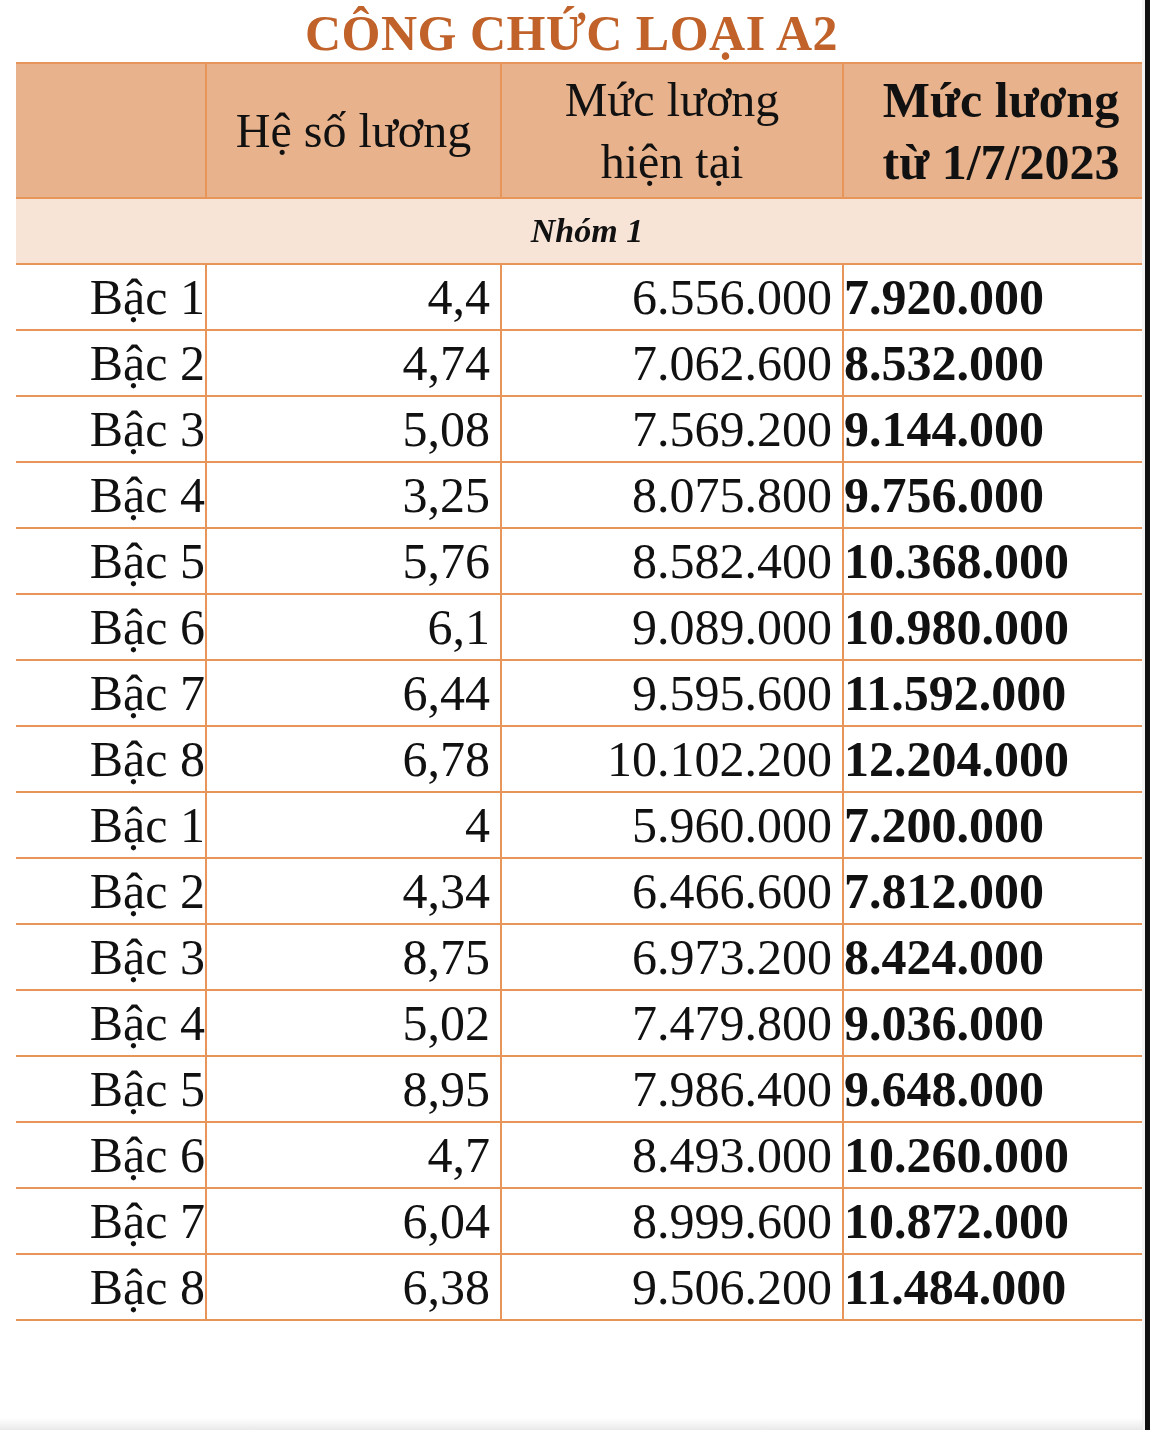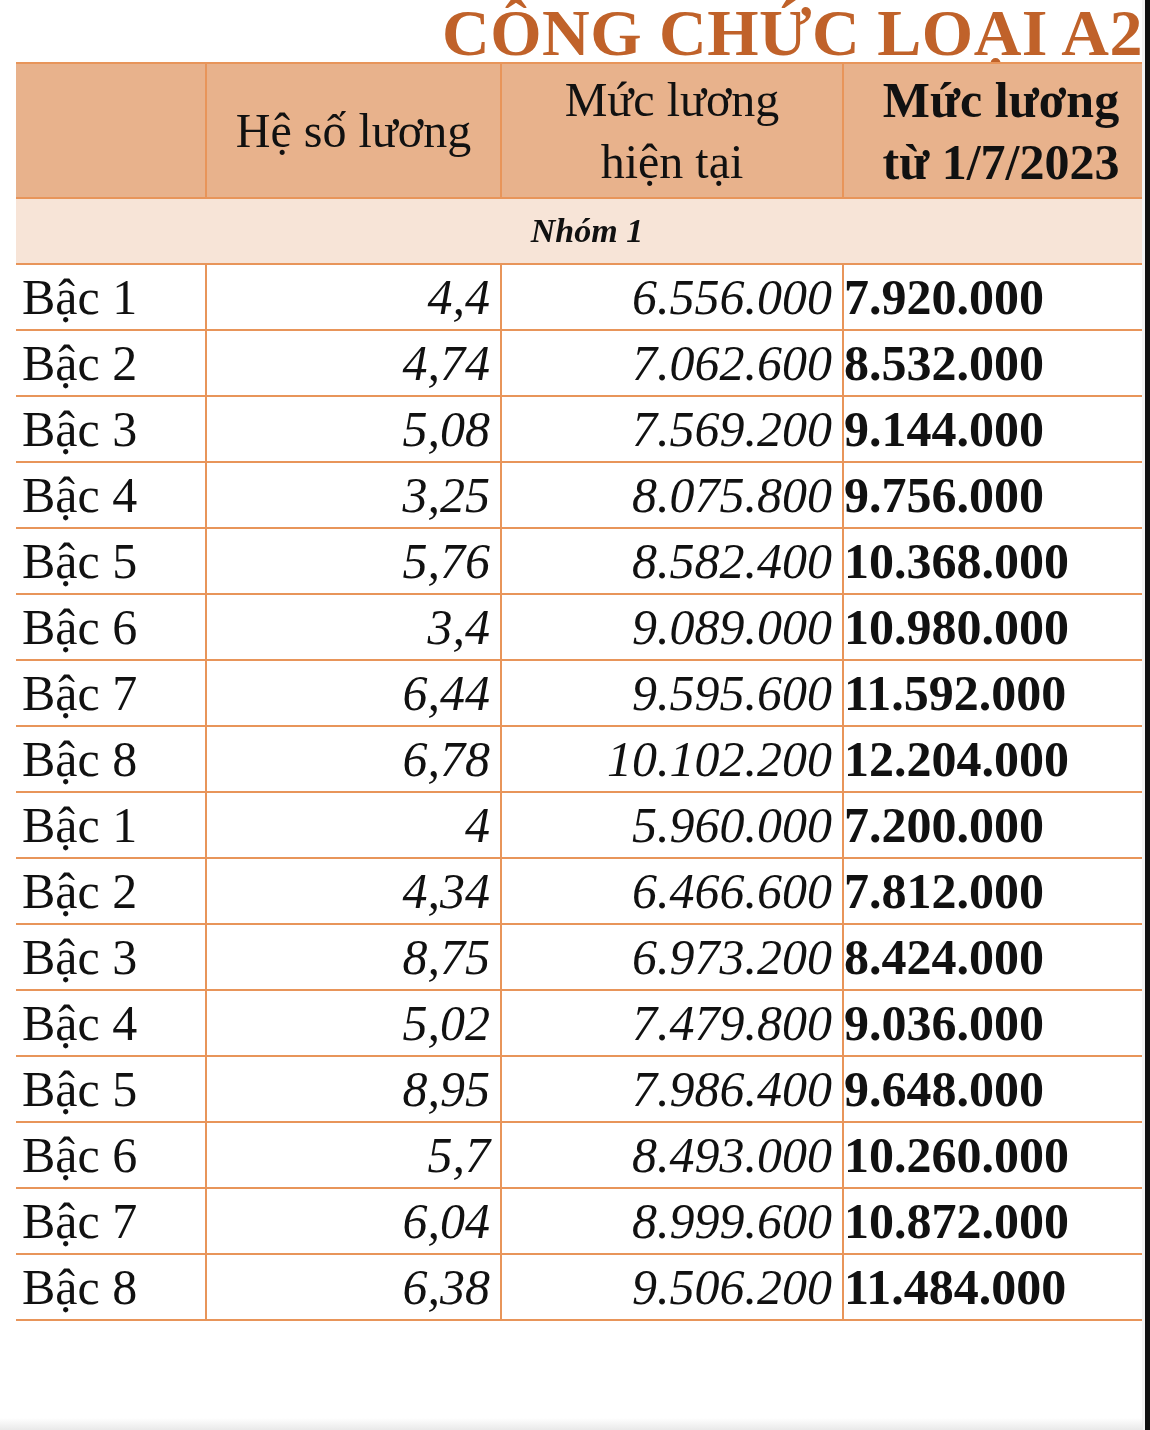--- a/index.html
+++ b/index.html
@@ -1,29 +1,29 @@
 <!DOCTYPE html>
 <html><head>
 <meta charset="utf-8">
 <style>
   html, body { margin: 0; padding: 0; background: #ffffff; }
   body { width: 1150px; height: 1430px; overflow: hidden; position: relative; font-family: "Liberation Serif", "DejaVu Serif", serif; }
   .page { position: absolute; left: 0; top: 0; width: 1143px; height: 1430px; background: #fff; }
   .right-bar { position: absolute; left: 1145px; top: 0; width: 5px; height: 1430px; background: #111; }
   .right-gap { position: absolute; left: 1142px; top: 0; width: 3px; height: 1430px; background: #f4f4f4; }
-  .title { position: absolute; left: 0; top: 0; width: 1143px; height: 63px; text-align: right; color: #C0622A; font-weight: bold; font-size: 66px; line-height: 66px; letter-spacing: 0.5px; }
+  .title { position: absolute; left: 0; top: 0; width: 1143px; height: 63px; text-align: center; color: #C0622A; font-weight: bold; font-size: 50px; line-height: 66px; letter-spacing: 0.5px; }
   table { position: absolute; left: 16px; top: 62px; border-collapse: collapse; table-layout: fixed; width: 1143px; }
   col.c0 { width: 190px; } col.c1 { width: 295px; } col.c2 { width: 342px; } col.c3 { width: 316px; }
   td, th { border: 2px solid #E8955A; padding: 0; overflow: hidden; white-space: nowrap; }
   thead th { background: #E8B28C; height: 133px; font-weight: normal; font-size: 48px; line-height: 62px; color: #111; text-align: center; vertical-align: middle; }
   thead th.bold { font-weight: bold; font-size: 50px; }
   tr.group td { background: #F7E4D7; height: 64px; text-align: center; font-style: italic; font-weight: bold; font-size: 34px; line-height: 64px; color: #111; }
   tr.row td { height: 64px; font-size: 50px; line-height: 64px; color: #111; background: #fff; }
-  tr.row td.label { text-align: left; padding-left: 6px; }
-  tr.row td.num { text-align: right; padding-right: 10px; font-style: italic; }
+  tr.row td.label { text-align: right; padding-left: 6px; }
+  tr.row td.num { text-align: right; padding-right: 10px; }
   tr.row td.new { padding-right: 8px; font-weight: bold; }
   td:first-child, th:first-child { border-left: none; }
   .bottom-fade { position: absolute; left: 0; top: 1418px; width: 1143px; height: 12px; background: linear-gradient(#ffffff00, #e9e9e9); }
 </style>
 </head>
 <body>
 
 <div class="page">
   <div class="title">CÔNG CHỨC LOẠI A2</div>
 
@@ -77,21 +77,21 @@
           <td class="new">9.756.000</td>
         </tr>
         <tr class="row">
           <td class="label">Bậc 5</td>
           <td class="num">5,76</td>
           <td class="num">8.582.400</td>
           <td class="new">10.368.000</td>
         </tr>
         <tr class="row">
           <td class="label">Bậc 6</td>
-          <td class="num">3,4</td>
+          <td class="num">6,1</td>
           <td class="num">9.089.000</td>
           <td class="new">10.980.000</td>
         </tr>
         <tr class="row">
           <td class="label">Bậc 7</td>
           <td class="num">6,44</td>
           <td class="num">9.595.600</td>
           <td class="new">11.592.000</td>
         </tr>
         <tr class="row">
@@ -125,21 +125,21 @@
           <td class="new">9.036.000</td>
         </tr>
         <tr class="row">
           <td class="label">Bậc 5</td>
           <td class="num">8,95</td>
           <td class="num">7.986.400</td>
           <td class="new">9.648.000</td>
         </tr>
         <tr class="row">
           <td class="label">Bậc 6</td>
-          <td class="num">5,7</td>
+          <td class="num">4,7</td>
           <td class="num">8.493.000</td>
           <td class="new">10.260.000</td>
         </tr>
         <tr class="row">
           <td class="label">Bậc 7</td>
           <td class="num">6,04</td>
           <td class="num">8.999.600</td>
           <td class="new">10.872.000</td>
         </tr>
         <tr class="row">

